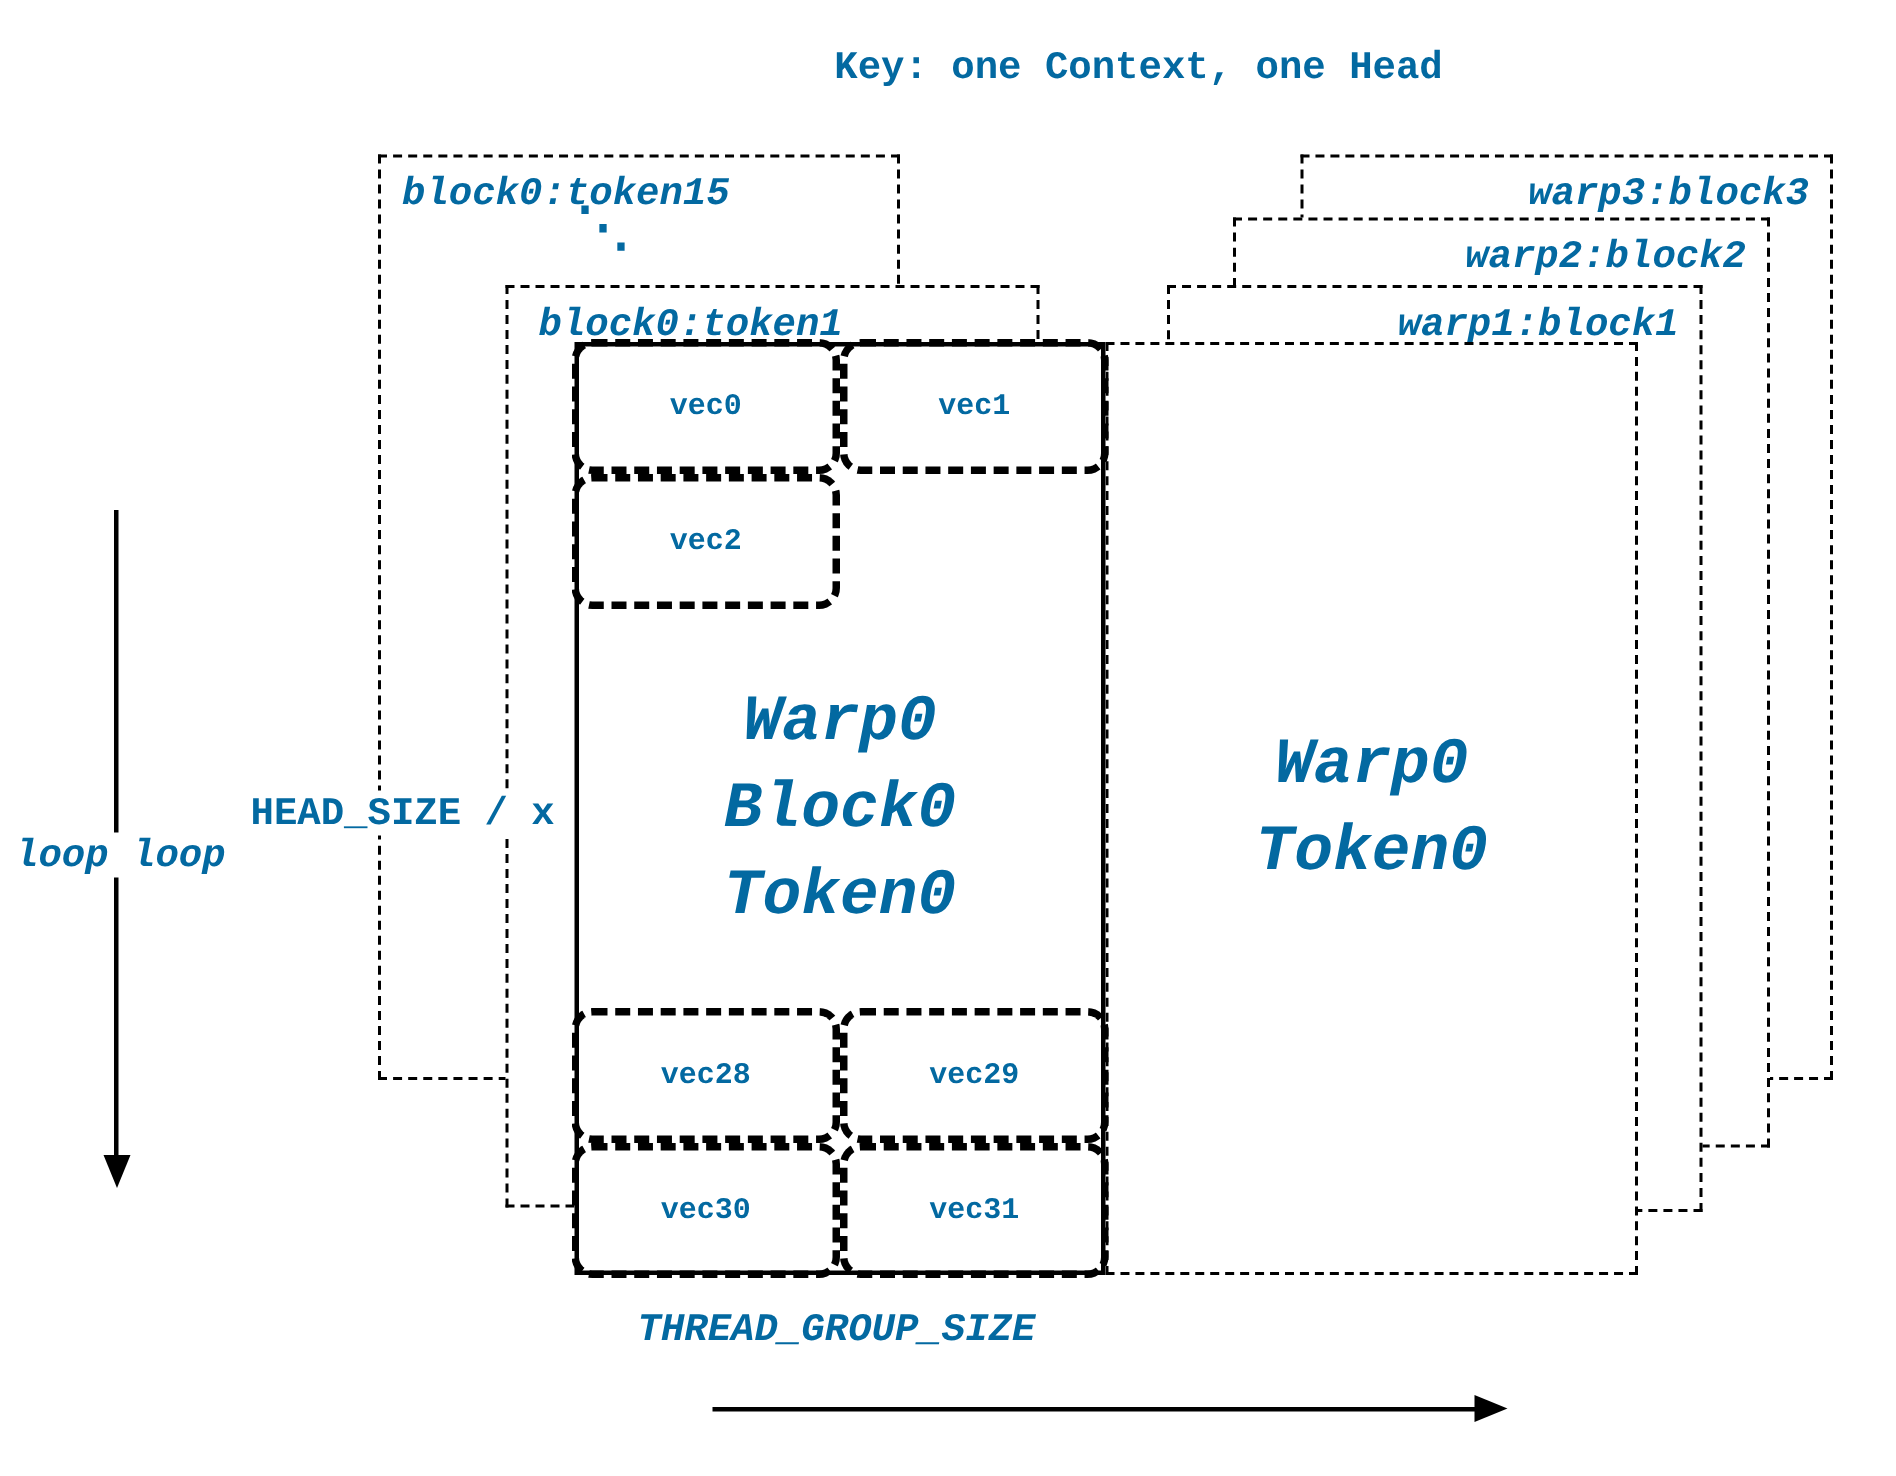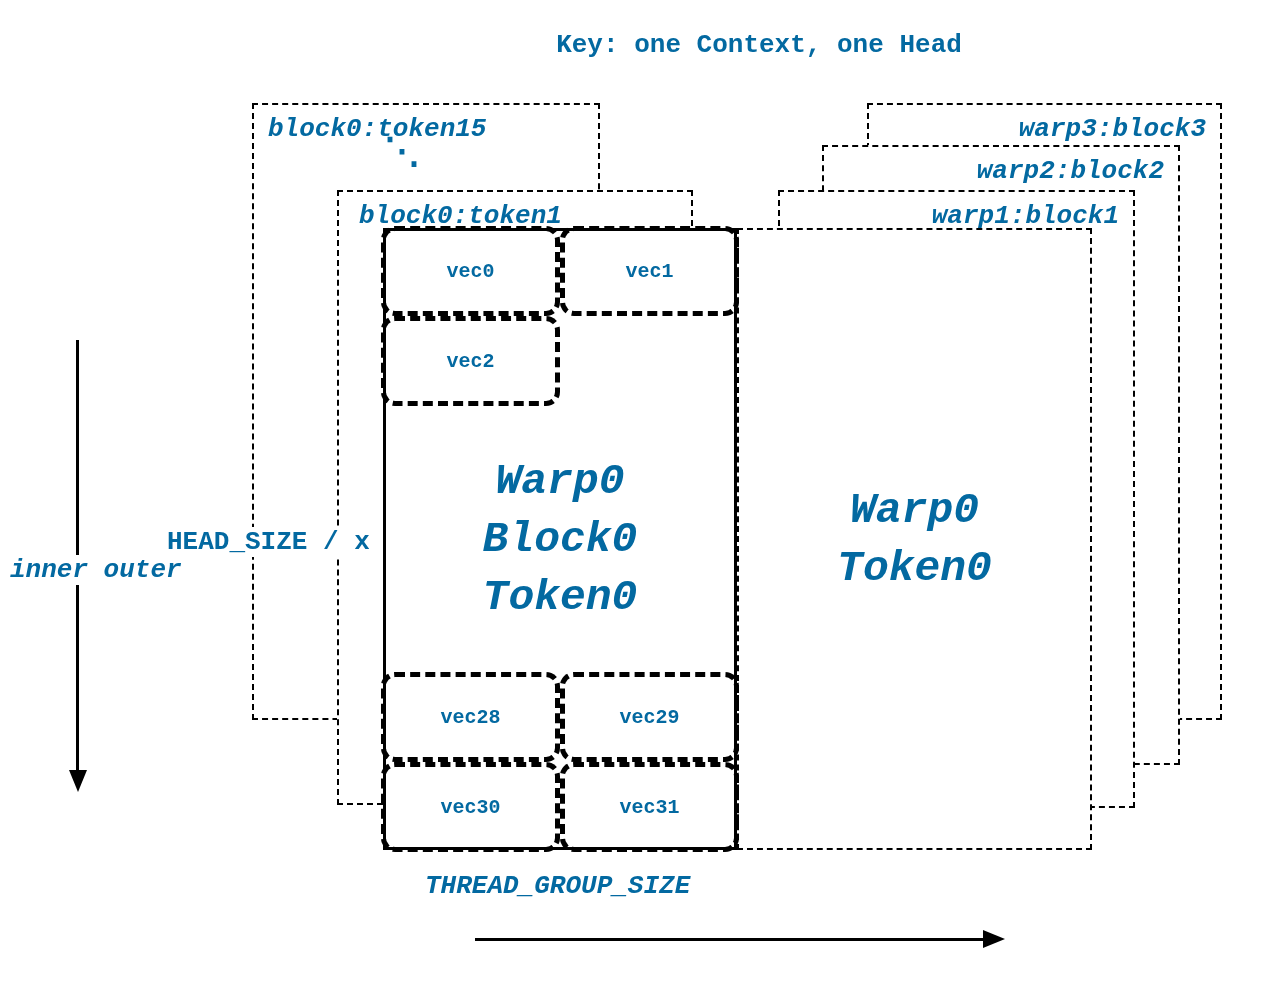--- a/index.html
+++ b/index.html
@@ -115,18 +115,18 @@
   </div>
 
   <div class="vline" style="left:76px; top:340px; width:3px; height:432px;"></div>
   <div class="arrowhead-down" style="left:69px; top:770px;"></div>
 
   <div class="hline" style="left:475px; top:938px; width:510px; height:3px;"></div>
   <div class="arrowhead-right" style="left:983px; top:930px;"></div>
 
   <div class="annot" style="left:163px; top:527px; padding:0 4px;">HEAD_SIZE / x</div>
 
-  <div class="annot italic" style="left:8px; top:555px; padding:0 2px;">inner outer</div>
+  <div class="annot italic" style="left:8px; top:555px; padding:0 2px;">loop loop</div>
 
   <div class="annot" style="left:425px; top:871px;font-style:italic;">THREAD_GROUP_SIZE</div>
 
 
 </div>
 
 </body></html>

